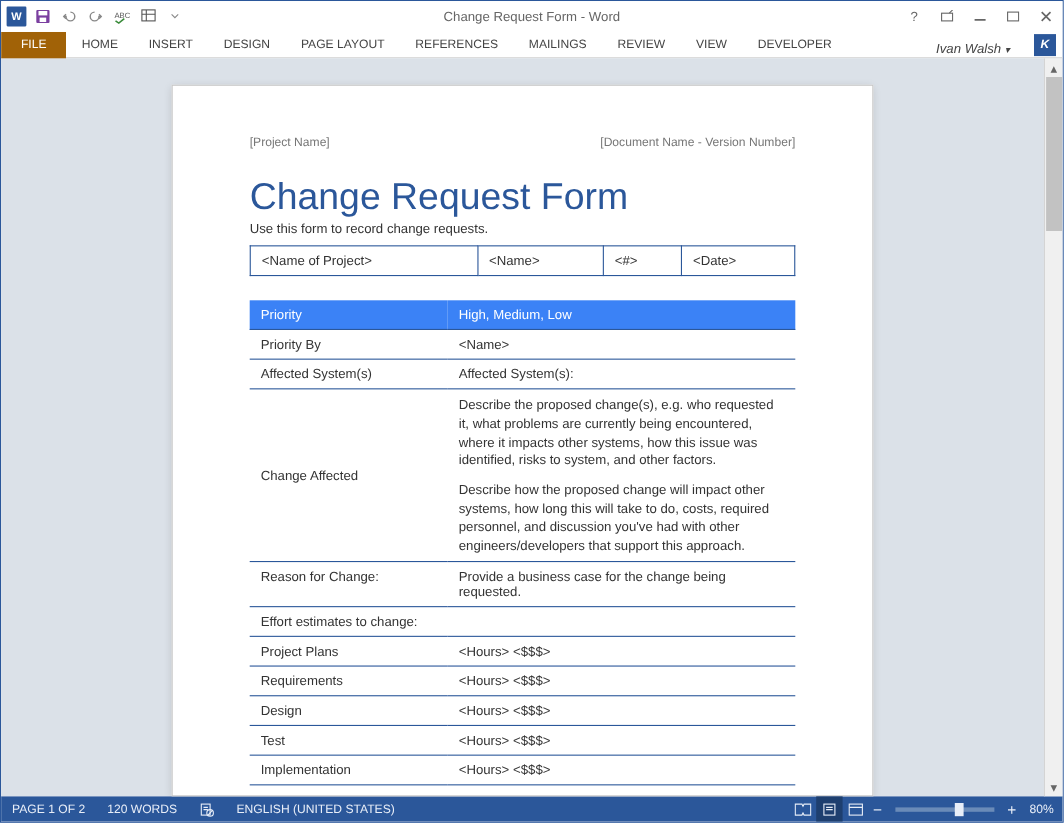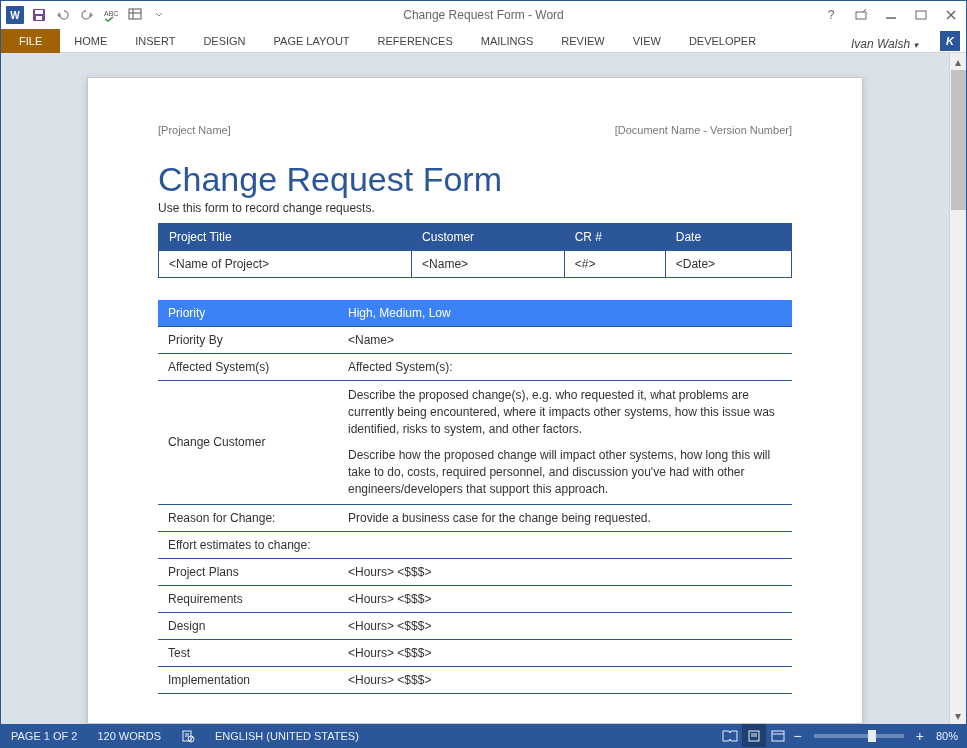--- a/index.html
+++ b/index.html
@@ -17,21 +17,21 @@
 .user-area { margin-left: auto; display: flex; align-items: flex-end; padding-right: 6px; gap: 22px; font-style: italic; }
 .user-name { font-size: 12px; color: #444; cursor: pointer; }
 .user-badge { width: 20px; height: 20px; background: #2b579a; color: #fff; display: flex; align-items: center; justify-content: center; font-size: 11px; font-weight: bold; }
 .doc-area { height: 671px; background: #dbe1e8; display: flex; overflow: hidden; }
 .doc-scroll { flex: 1; overflow: hidden; display: flex; justify-content: center; padding-top: 24px; }
 .vscroll { width: 17px; background: #f0f0f0; border-left: 1px solid #d4d4d4; position: relative; }
 .vscroll-arrow { width: 100%; height: 17px; display: flex; align-items: center; justify-content: center; color: #666; cursor: pointer; }
 .vscroll-arrow.up { position: absolute; top: 0; }
 .vscroll-arrow.down { position: absolute; bottom: 0; }
 .vscroll-thumb { position: absolute; top: 17px; width: 15px; left: 1px; height: 140px; background: #c2c2c2; cursor: pointer; }
-.page { width: 776px; background: #fff; box-shadow: 0 2px 8px rgba(0,0,0,0.15); border: 1px solid #c7c7c7; padding: 46px 70px 20px 70px; }
+.page { width: 638px; background: #fff; box-shadow: 0 2px 8px rgba(0,0,0,0.15); border: 1px solid #c7c7c7; padding: 46px 70px 20px 70px; }
 .doc-top { display: flex; justify-content: space-between; font-size: 11px; color: #777; margin-bottom: 24px; }
 .doc-title { font-size: 34px; font-weight: 300; color: #2b579a; font-family: "Segoe UI Light", "Segoe UI", sans-serif; margin-bottom: 2px; }
 .intro { font-size: 12px; color: #333; margin-bottom: 8px; }
 .tbl { width: 100%; border-collapse: collapse; font-size: 12px; }
 .tbl th { background: #2b579a; color: #fff; text-align: left; padding: 6px 10px; font-weight: normal; border: 1px solid #2b579a; }
 .tbl td { padding: 6px 10px; border: 1px solid #2b579a; color: #333; }
 .tbl2 { width: 100%; border-collapse: collapse; font-size: 12px; margin-top: 22px; }
 .tbl2 .hdr td { background: #3b82f6; color: #fff; padding: 6px 10px; }
 .tbl2 td { padding: 6px 10px; color: #333; vertical-align: top; }
 .tbl2 tr { border-bottom: 1px solid #2b579a; }
@@ -143,26 +143,20 @@
     <div class="page">
       <div class="doc-top">
         <span>[Project Name]</span>
         <span>[Document Name - Version Number]</span>
       </div>
       <div class="doc-title">Change Request Form</div>
       <div class="intro">Use this form to record change requests.</div>
 
       <table class="tbl">
         <tbody>
-            <tr>
-          <th>Project Title</th>
-          <th>Customer</th>
-          <th>CR #</th>
-          <th>Date</th>
-        </tr>
         <tr>
           <td>&lt;Name of Project&gt;</td>
           <td>&lt;Name&gt;</td>
           <td>&lt;#&gt;</td>
           <td>&lt;Date&gt;</td>
         </tr>
       </tbody>
         </table>
 
       <table class="tbl2">
@@ -173,21 +167,21 @@
         </tr>
         <tr>
               <td class="col1">Priority By</td>
               <td>&lt;Name&gt;</td>
             </tr>
         <tr>
               <td class="col1">Affected System(s)</td>
               <td>Affected System(s):</td>
             </tr>
         <tr>
-          <td class="col1" style="vertical-align:middle">Change Customer</td>
+          <td class="col1" style="vertical-align:middle">Change Affected</td>
           <td>
             <div class="para">Describe the proposed change(s), e.g. who requested it, what problems are currently being encountered, where it impacts other systems, how this issue was identified, risks to system, and other factors.</div>
             <div class="para" style="margin-bottom:0">Describe how the proposed change will impact other systems, how long this will take to do, costs, required personnel, and discussion you've had with other engineers/developers that support this approach.</div>
           </td>
         </tr>
         <tr>
               <td class="col1">Reason for Change:</td>
               <td>Provide a business case for the change being requested.</td>
             </tr>
         <tr>

